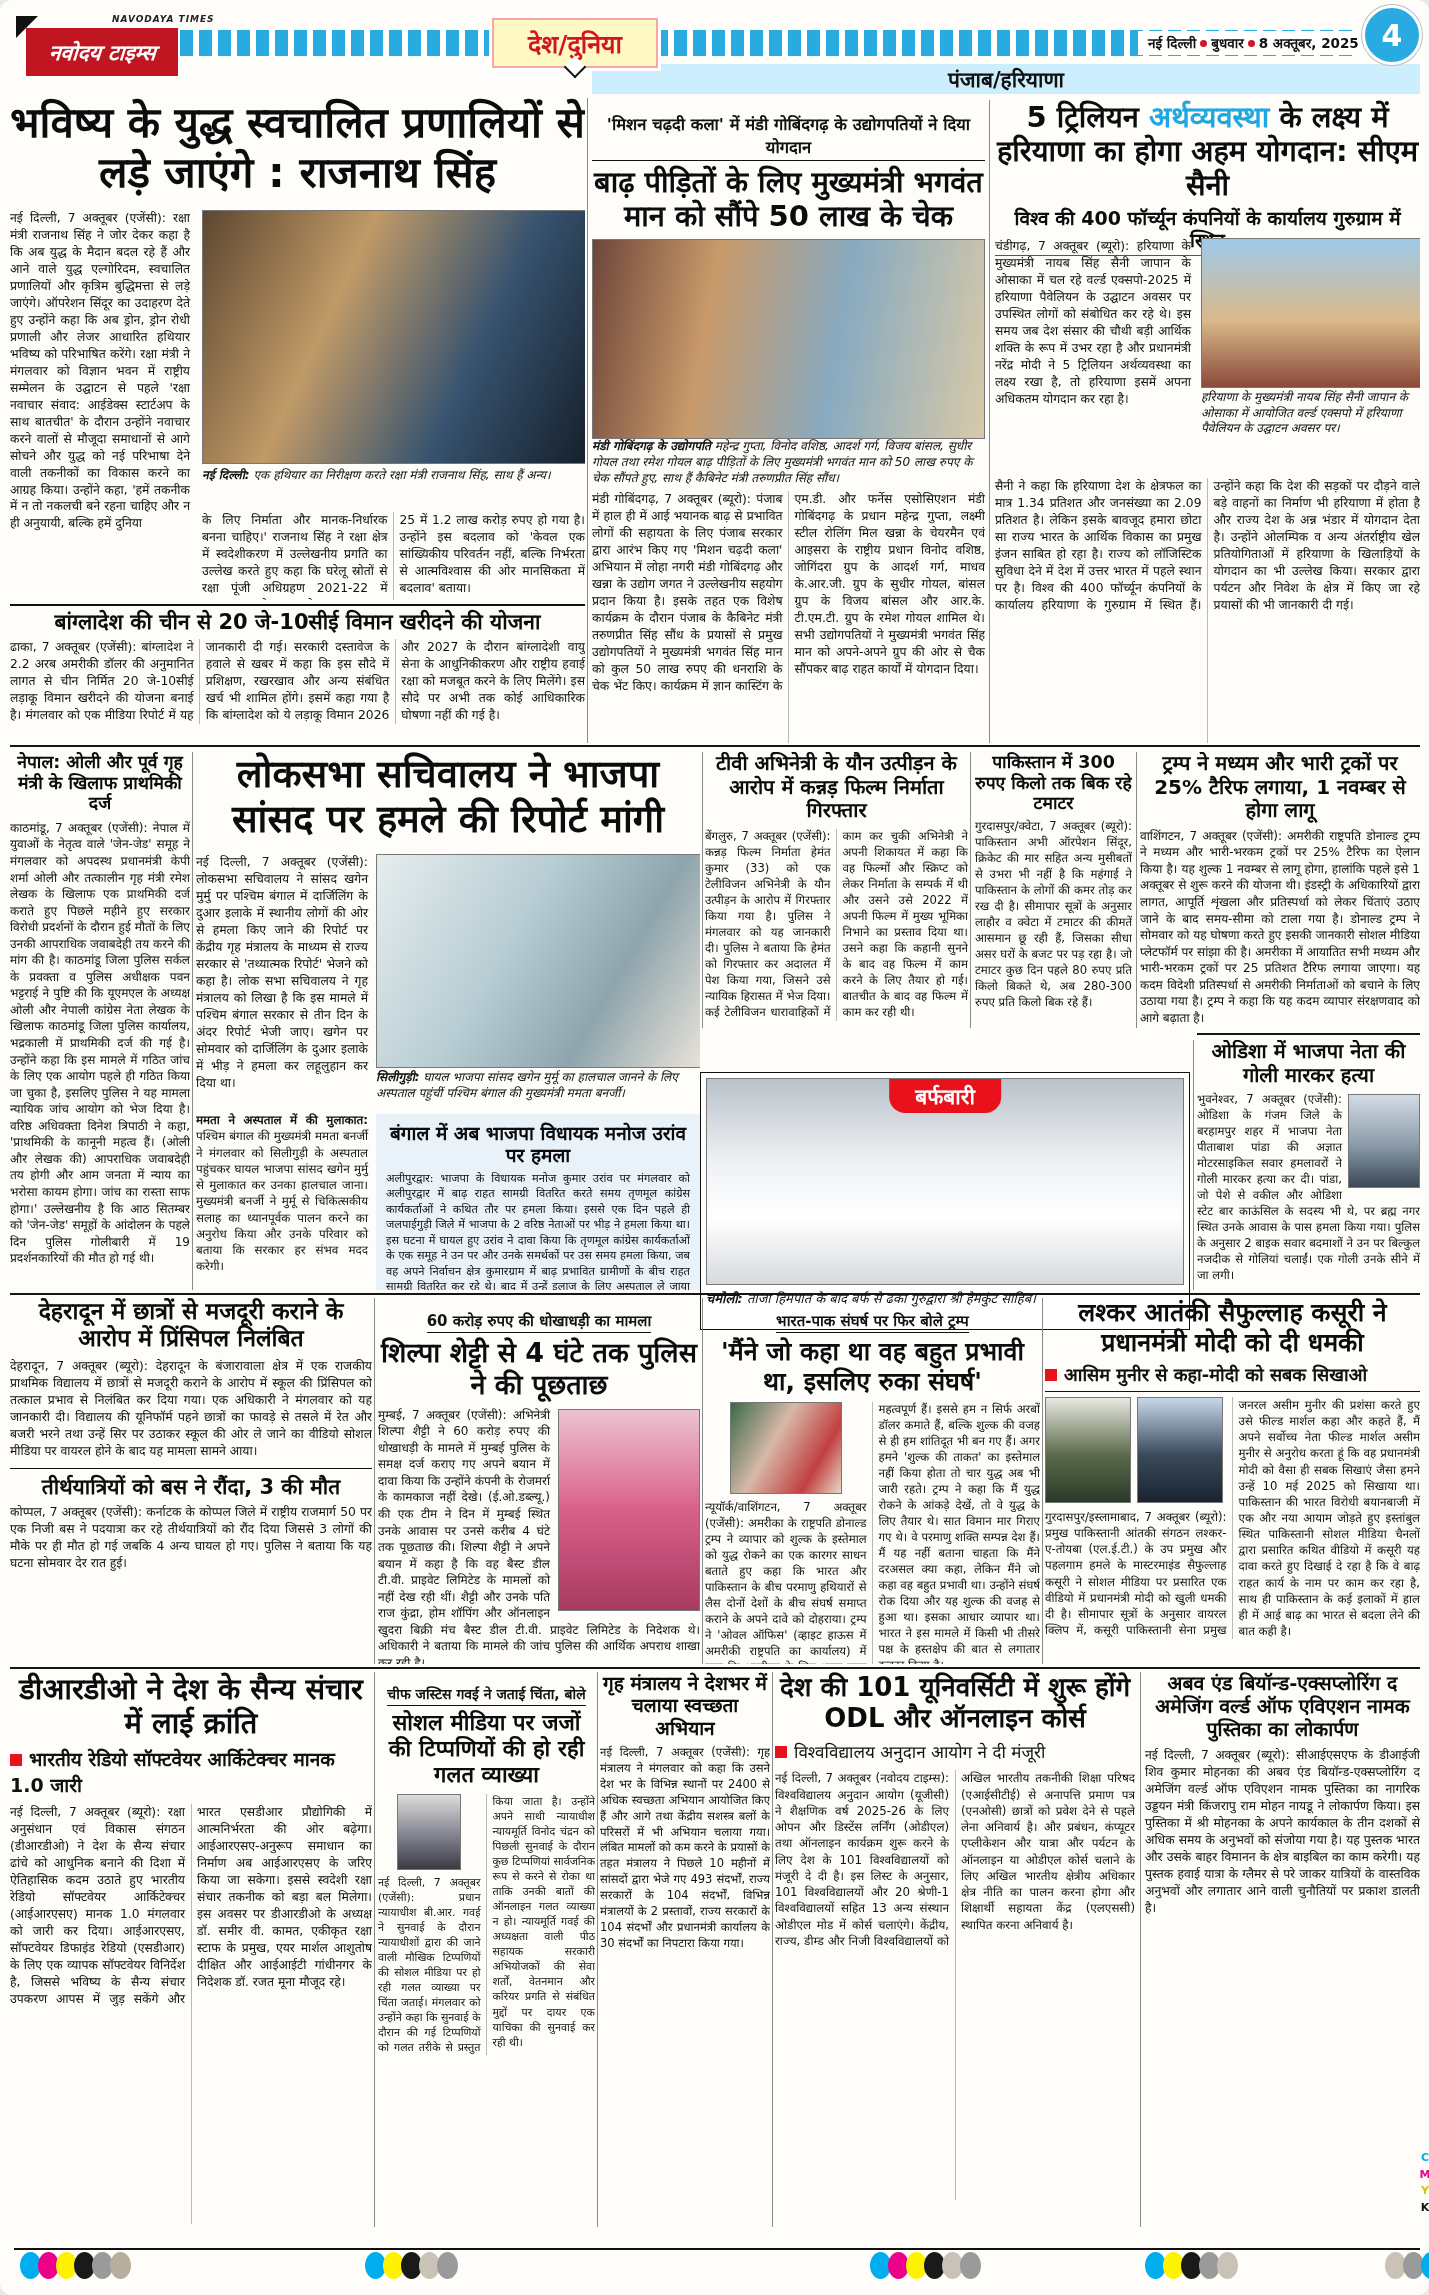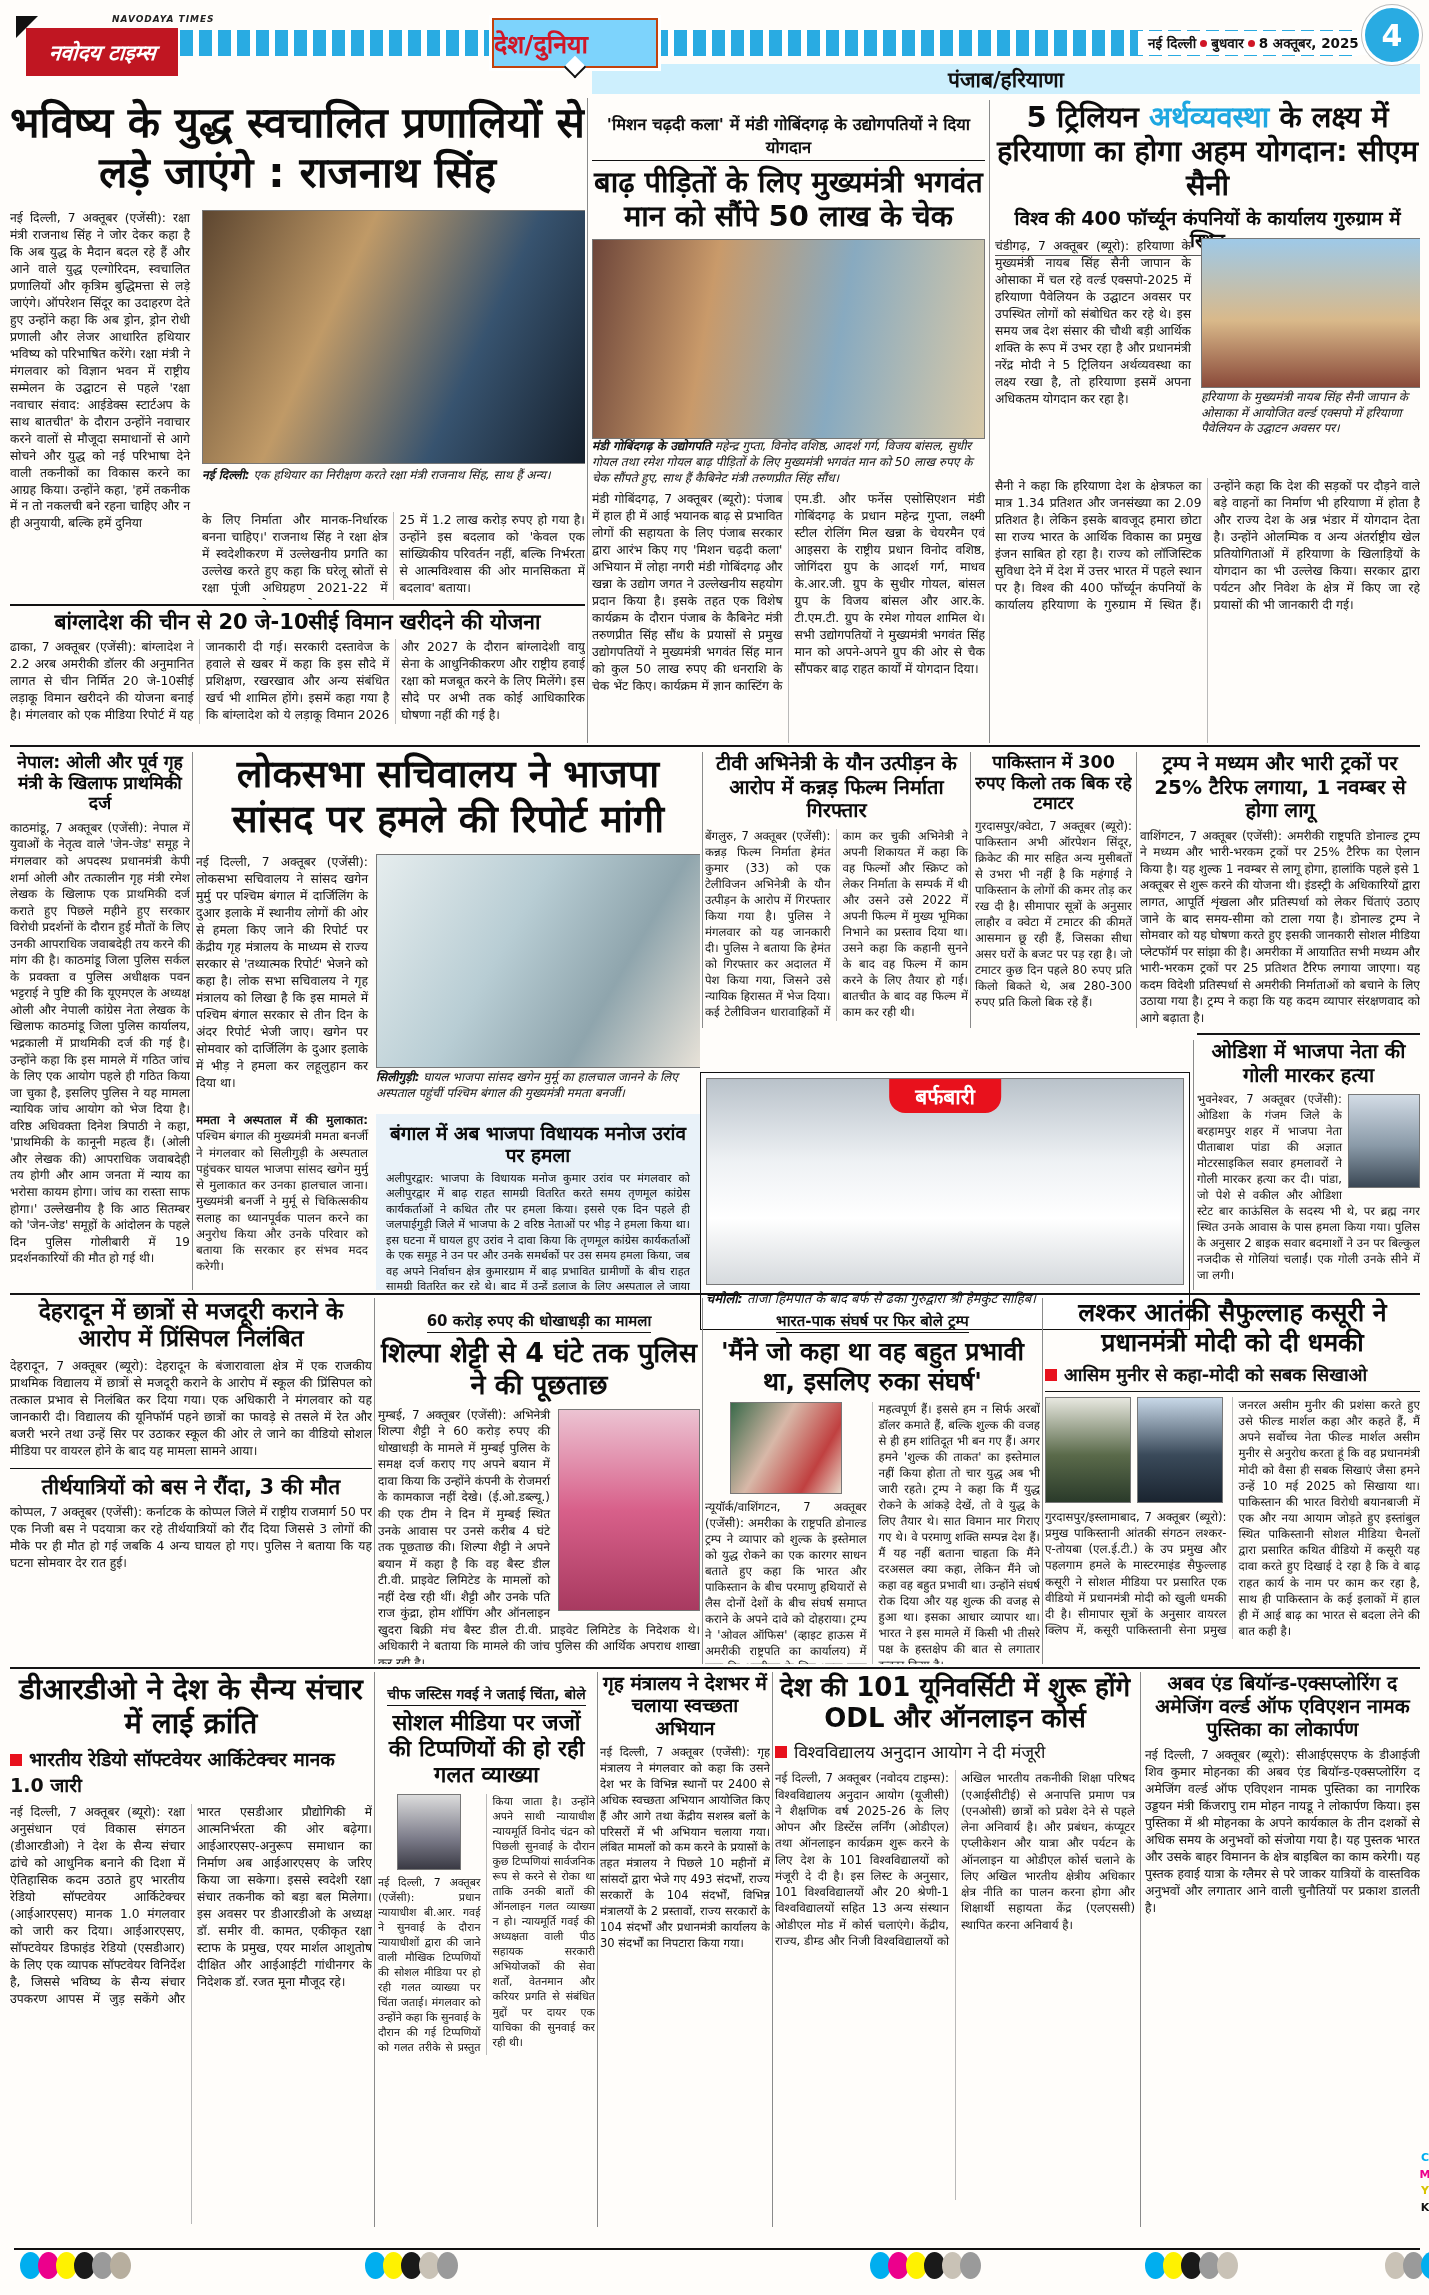--- a/index.html
+++ b/index.html
@@ -1,30 +1,30 @@
 <!DOCTYPE html>
 <html><head>
 <meta charset="utf-8">
 <style>
   html,body{margin:0;padding:0;background:#e9e9e9;}
   .page{position:relative;width:1429px;height:2295px;background:#fffdfa;overflow:hidden;
-        font-family:"DejaVu Sans",sans-serif;color:#111;}
+        font-family:"DejaVu Sans",sans-serif;color:#111;border-radius:12px;}
   
   .mast-small{position:absolute;left:112px;top:14px;font-size:9px;font-weight:bold;
               font-style:italic;letter-spacing:1px;color:#222;}
   .stripes{position:absolute;left:28px;top:30px;width:1330px;height:26px;
            background:repeating-linear-gradient(90deg,#29abe2 0 13px,#ffffff 13px 19px);}
   .logo{position:absolute;left:26px;top:28px;width:152px;height:48px;background:#c01622;
         display:flex;align-items:center;justify-content:center;z-index:3;}
   .logo:before{content:"";position:absolute;left:-10px;top:-12px;border-style:solid;
         border-width:22px 22px 0 0;border-color:#111 transparent transparent transparent;}
   .logo span{color:#fff;font-weight:bold;font-size:21px;font-style:italic;transform:skewX(-4deg);}
-  .section-box{position:absolute;left:492px;top:18px;width:162px;height:46px;background:#7dd3fc;
-        border:2px solid #c2410c;box-shadow:0 0 0 3px #fff;z-index:3;
-        display:flex;align-items:center;justify-content:flex-start;}
+  .section-box{position:absolute;left:492px;top:18px;width:162px;height:46px;background:#fef9c3;
+        border:2px solid #fca5a5;box-shadow:0 0 0 3px #fff;z-index:3;
+        display:flex;align-items:center;justify-content:center;}
   .section-box:after{content:"";position:absolute;left:50%;bottom:-9px;width:14px;height:14px;
         background:#fff;border-right:2px solid #111;border-bottom:2px solid #111;
         transform:translateX(-50%) rotate(45deg);}
   .section-box span{color:#d01626;font-weight:bold;font-size:25px;}
   .date-box{position:absolute;left:1138px;top:31px;height:24px;padding:0 10px;background:#fff;
         display:flex;align-items:center;gap:4px;z-index:2;font-size:13.5px;font-weight:bold;}
   .reddot{width:7px;height:7px;border-radius:50%;background:#d01626;display:inline-block;}
   .page-circle{position:absolute;left:1362px;top:5px;width:54px;height:54px;border-radius:50%;
         background:#29abe2;border:3px solid #fff;box-shadow:0 0 0 1px #bbb;z-index:3;
         display:flex;align-items:center;justify-content:center;color:#fff;font-size:30px;font-weight:bold;}

